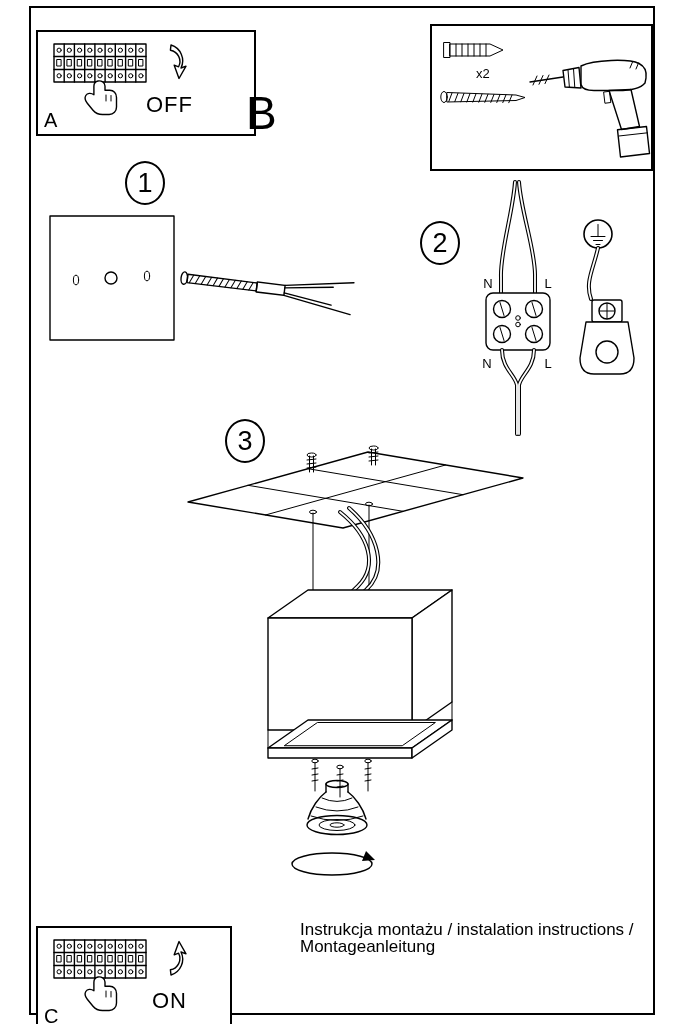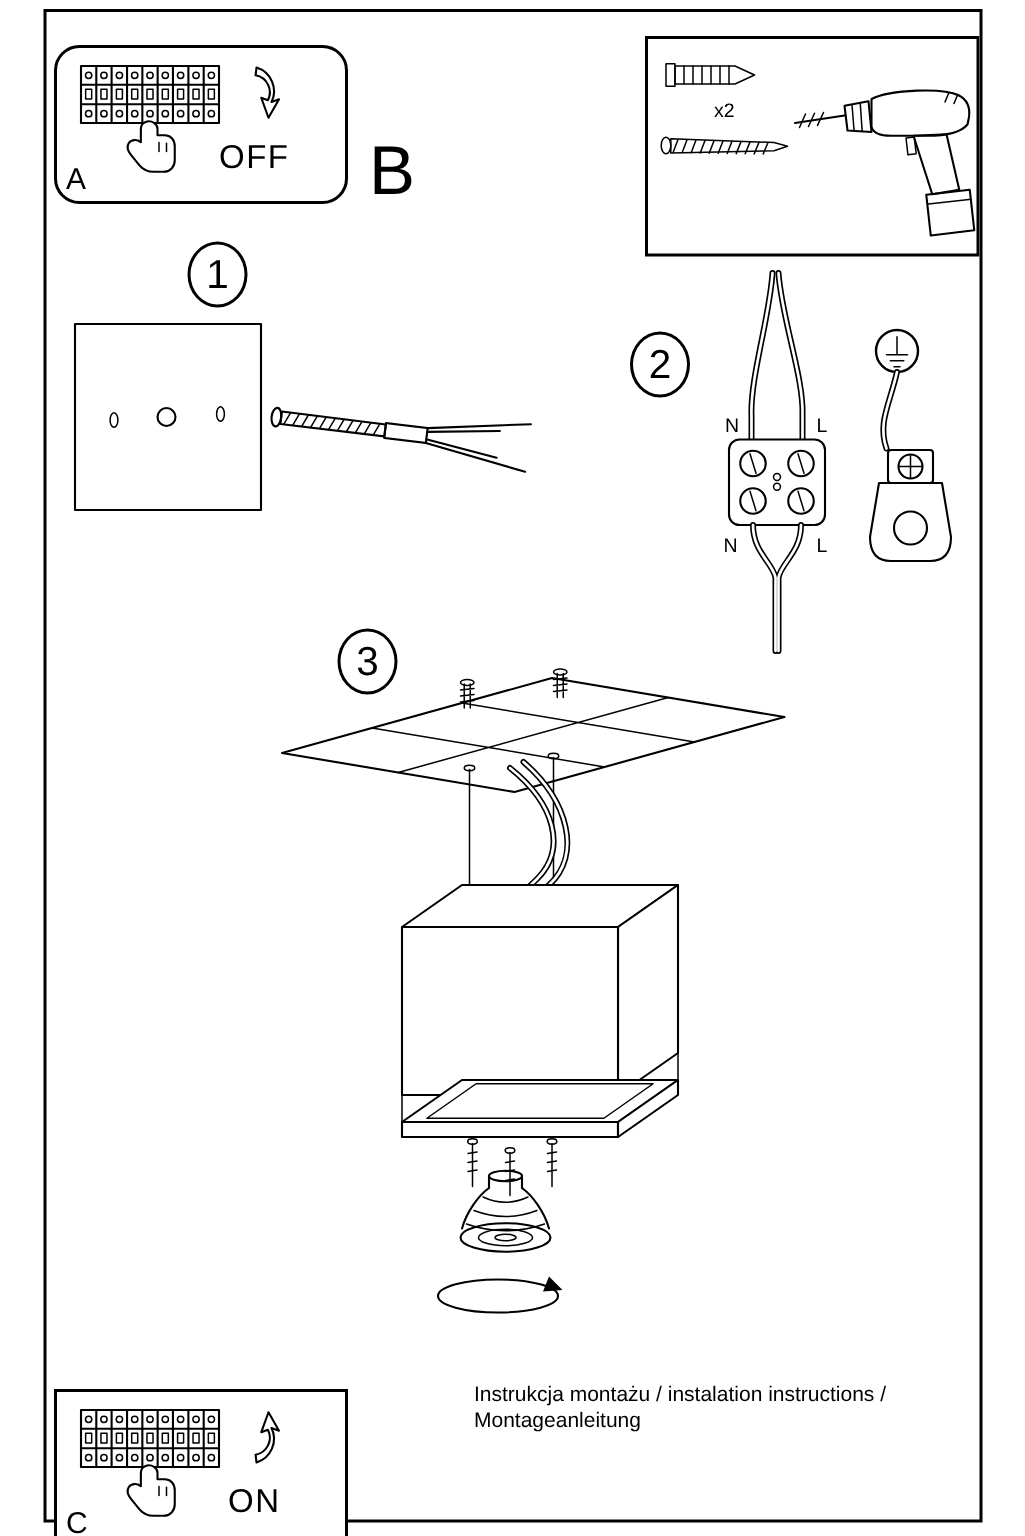--- a/index.html
+++ b/index.html
@@ -1,33 +1,33 @@
 <!DOCTYPE html>
 <html><head>
 <meta charset="utf-8">
 <style>
   *{box-sizing:border-box;margin:0;padding:0;}
   html,body{background:#fff;}
   .page{position:relative;width:683px;height:1024px;background:#fff;font-family:"Liberation Sans",sans-serif;color:#000;overflow:hidden;}
   .frame{position:absolute;left:29px;top:6px;width:626px;height:1009px;border:2px solid #000;}
   .box{position:absolute;border:2px solid #000;background:#fff;}
-  .box-a{left:36px;top:30px;width:196px;height:106px;border-radius:17px;}
+  .box-a{left:36px;top:30px;width:220px;height:106px;}
   .box-b{left:430px;top:24px;width:223px;height:147px;padding-left:45px;}
   .box-c{left:36px;top:888px;width:196px;height:106px;margin-top:38px;}
   .corner-label{position:absolute;left:6px;bottom:2px;font-size:20px;}
   .state-label{position:absolute;top:60px;font-size:22px;letter-spacing:1px;}
   .box-a .state-label{left:108px;}
   .box-c .state-label{left:114px;}
   .section-letter{position:absolute;left:246px;top:86px;font-size:46px;}
   .step-circle{position:absolute;width:40px;height:44px;border:2px solid #000;border-radius:50%;display:flex;align-items:center;justify-content:center;font-size:27px;background:#fff;}
   .sc1{left:125px;top:161px;}
   .sc2{left:420px;top:221px;}
   .sc3{left:225px;top:419px;}
   .abs{position:absolute;overflow:visible;}
-  .footer{position:absolute;left:316px;top:921px;font-size:14px;line-height:17px;}
+  .footer{position:absolute;left:300px;top:921px;font-size:17px;line-height:17px;}
   .ln{stroke:#000;stroke-width:1.4;fill:none;stroke-linecap:round;stroke-linejoin:round;}
   .thin{stroke-width:1;}
   .fw{fill:#fff;stroke:#000;stroke-width:1.4;stroke-linejoin:round;}
   .fb{fill:#000;stroke:none;}
   .wo{stroke:#000;stroke-width:4;fill:none;stroke-linecap:round;}
   .wi{stroke:#fff;stroke-width:1.8;fill:none;stroke-linecap:round;}
   .svgtxt{font-family:"Liberation Sans",sans-serif;font-size:13px;fill:#000;stroke:none;}
 </style>
 </head>
 <body>

